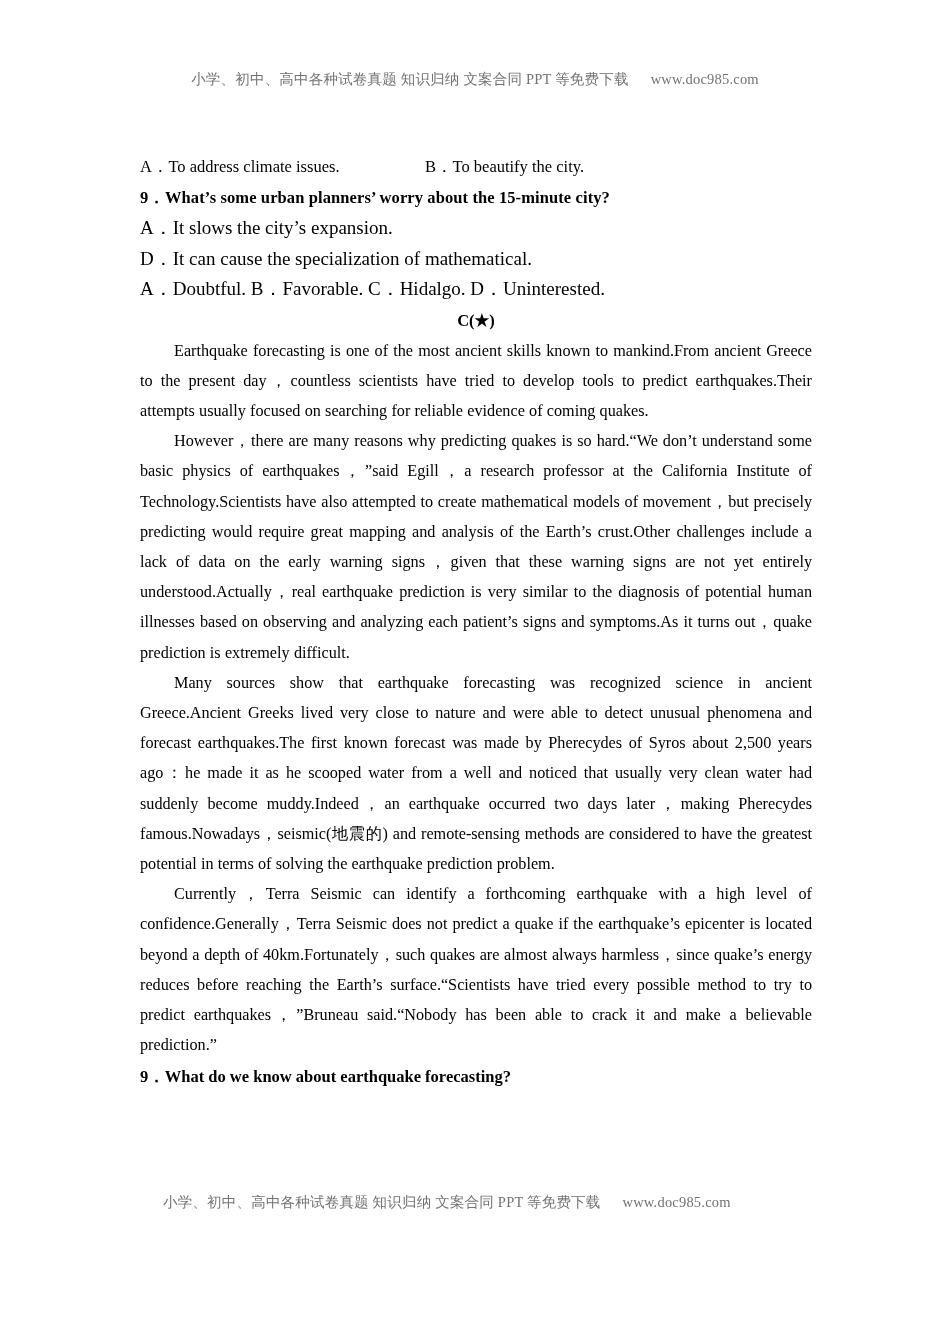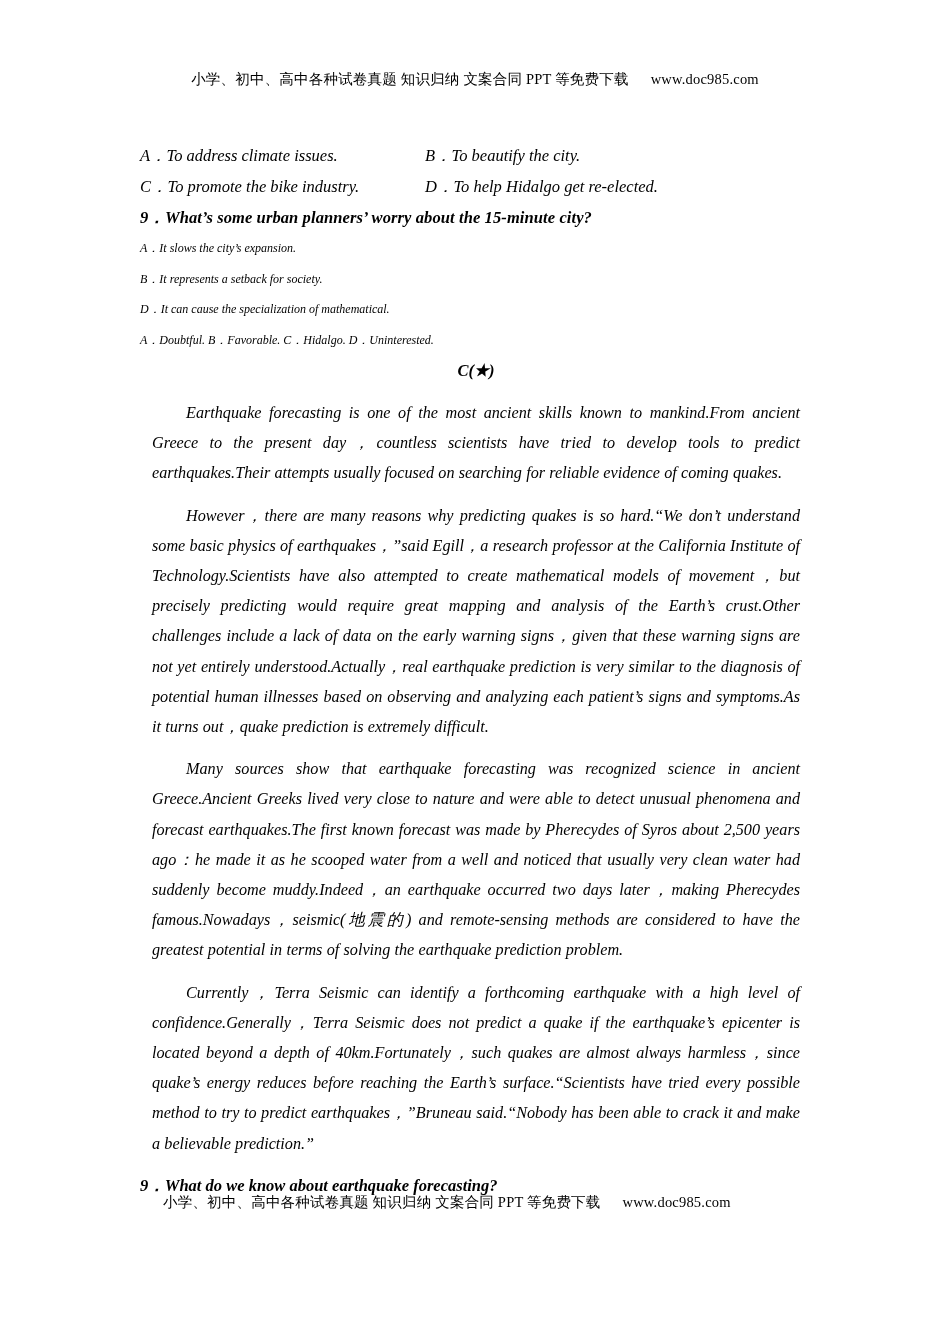--- a/index.html
+++ b/index.html
@@ -24,41 +24,40 @@
     box-sizing: border-box;
   }
 
   
   .watermark {
     position: absolute;
     left: 0;
     width: 950px;
     text-align: center;
     font-size: 14.5px;
-    color: #000000;
+    color: #737373;
     letter-spacing: 0.2px;
     white-space: nowrap;
   }
   .watermark-top { top: 70px; }
   .watermark-bottom {
     top: 1193px;
     text-align: left;
     padding-left: 163px;
     width: 787px;
   }
   .wm-gap { display: inline-block; width: 22px; }
   .wm-url { font-family: "Liberation Serif", serif; }
 
   
   .content {
     position: absolute;
     left: 140px;
-    top: 140px;
+    top: 151px;
     width: 672px;
-    font-style: italic;
   }
 
   
   .opt-row {
     display: block;
     position: relative;
     height: 31px;
     font-size: 16.5px;
     line-height: 31px;
     white-space: nowrap;
@@ -68,21 +67,21 @@
     left: 0;
     top: 0;
   }
   .opt-col-b {
     position: absolute;
     left: 285px;
     top: 0;
   }
 
   .opt-line {
-    font-size: 12px;
+    font-size: 19px;
     line-height: 30.5px;
     height: 30.5px;
     white-space: nowrap;
   }
 
   .q-bold {
     font-weight: bold;
     font-size: 16.5px;
     line-height: 31px;
     height: 31px;
@@ -99,21 +98,21 @@
     margin-top: 1px;
   }
 
   .para {
     font-size: 16.2px;
     line-height: 30.2px;
     text-align: justify;
     text-align-last: left;
     text-justify: inter-word;
     text-indent: 34px;
-    margin: 12px;
+    margin: 0;
     hyphens: none;
     word-spacing: 0.2px;
   }
 
   .q-last {
     font-weight: bold;
     font-size: 16.5px;
     line-height: 29px;
     height: 29px;
     white-space: nowrap;
@@ -128,28 +127,23 @@
   <div class="watermark watermark-top">
     <span>小学、初中、高中各种试卷真题 知识归纳 文案合同 PPT 等免费下载</span><span class="wm-gap"></span><span class="wm-url">www.doc985.com</span>
   </div>
 
   <div class="content">
 
     <div class="opt-row">
       <span class="opt-col-a">A．To address climate issues.</span>
       <span class="opt-col-b">B．To beautify the city.</span>
     </div>
-    <div class="opt-row">
-      <span class="opt-col-a">C．To promote the bike industry.</span>
-      <span class="opt-col-b">D．To help Hidalgo get re-elected.</span>
-    </div>
 
     <div class="q-bold">9．What’s some urban planners’ worry about the 15-minute city?</div>
     <div class="opt-line">A．It slows the city’s expansion.</div>
-    <div class="opt-line">B．It represents a setback for society.</div>
     <div class="opt-line">D．It can cause the specialization of mathematical.</div>
 
     <div class="opt-line">A．Doubtful. B．Favorable. C．Hidalgo. D．Uninterested.</div>
 
     <div class="section-head">C(★)</div>
 
     <p class="para">Earthquake forecasting is one of the most ancient skills known to mankind.From ancient Greece to the present day，countless scientists have tried to develop tools to predict earthquakes.Their attempts usually focused on searching for reliable evidence of coming quakes.</p>
     <p class="para">However，there are many reasons why predicting quakes is so hard.“We don’t understand some basic physics of earthquakes，”said Egill，a research professor at the California Institute of Technology.Scientists have also attempted to create mathematical models of movement，but precisely predicting would require great mapping and analysis of the Earth’s crust.Other challenges include a lack of data on the early warning signs，given that these warning signs are not yet entirely understood.Actually，real earthquake prediction is very similar to the diagnosis of potential human illnesses based on observing and analyzing each patient’s signs and symptoms.As it turns out，quake prediction is extremely difficult.</p>
     <p class="para">Many sources show that earthquake forecasting was recognized science in ancient Greece.Ancient Greeks lived very close to nature and were able to detect unusual phenomena and forecast earthquakes.The first known forecast was made by Pherecydes of Syros about 2,500 years ago：he made it as he scooped water from a well and noticed that usually very clean water had suddenly become muddy.Indeed，an earthquake occurred two days later，making Pherecydes famous.Nowadays，seismic(地震的) and remote-sensing methods are considered to have the greatest potential in terms of solving the earthquake prediction problem.</p>
     <p class="para">Currently，Terra Seismic can identify a forthcoming earthquake with a high level of confidence.Generally，Terra Seismic does not predict a quake if the earthquake’s epicenter is located beyond a depth of 40km.Fortunately，such quakes are almost always harmless，since quake’s energy reduces before reaching the Earth’s surface.“Scientists have tried every possible method to try to predict earthquakes，”Bruneau said.“Nobody has been able to crack it and make a believable prediction.”</p>

